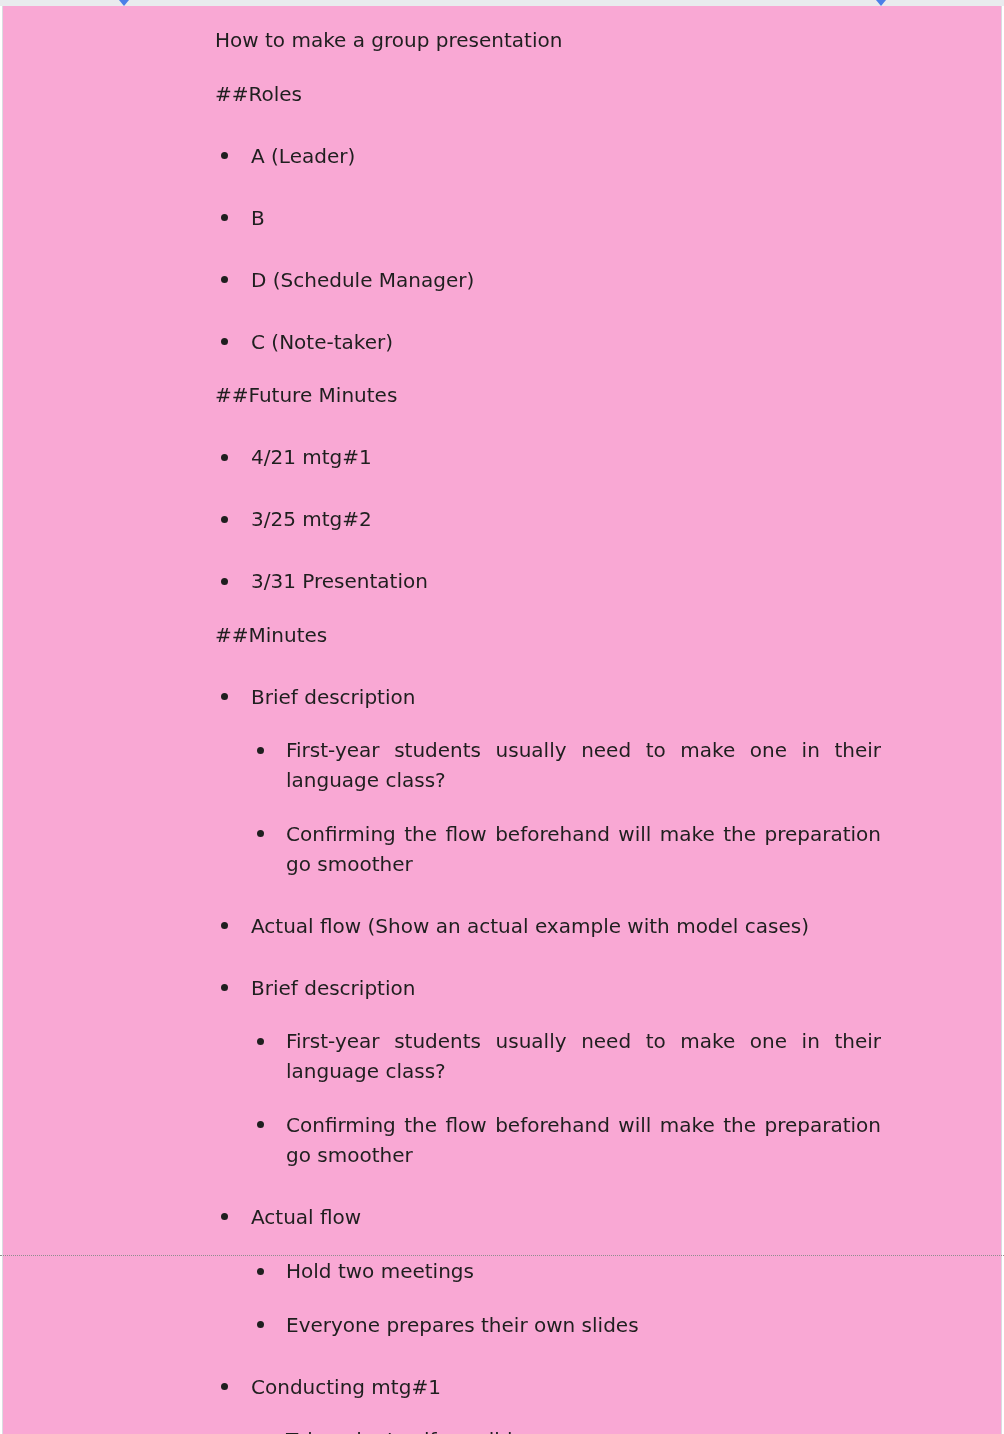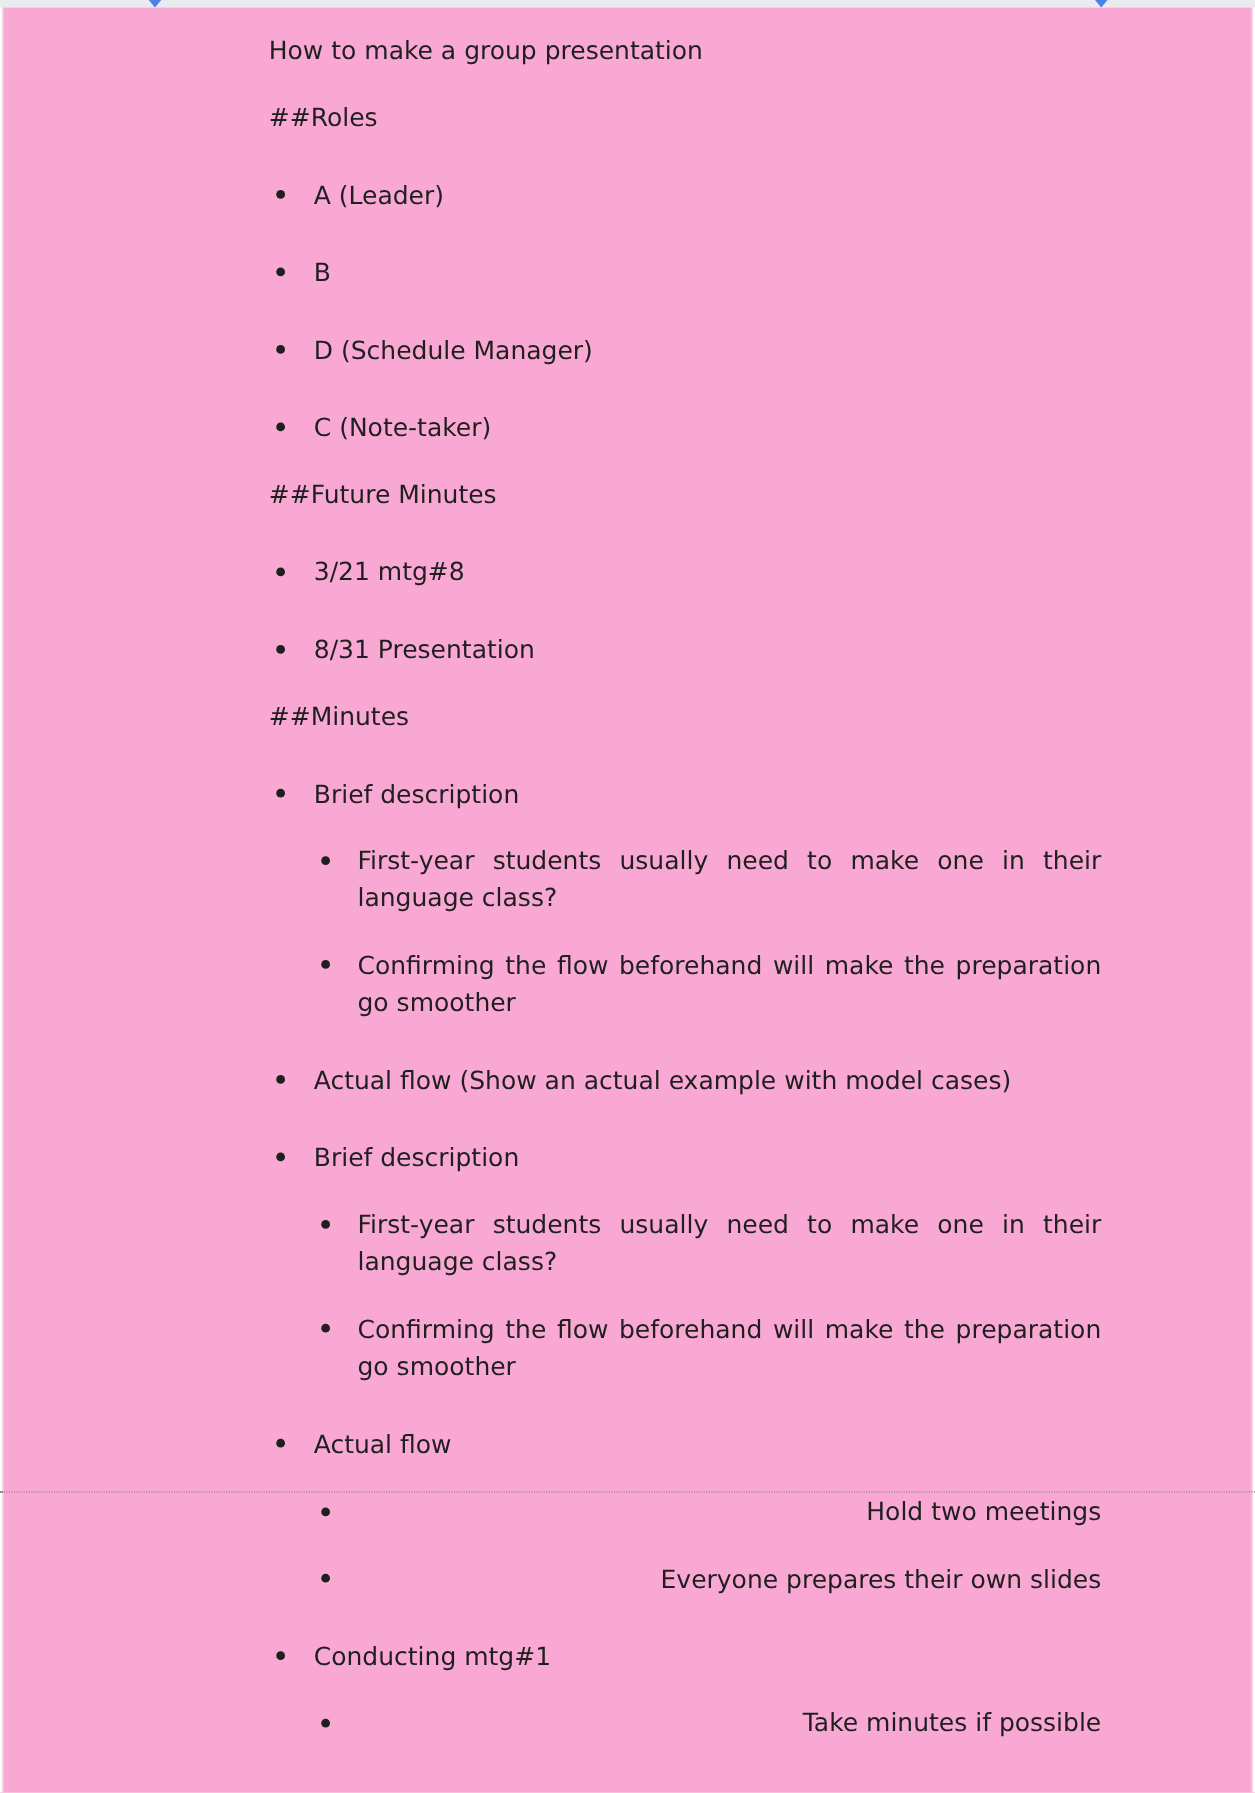--- a/index.html
+++ b/index.html
@@ -41,21 +41,21 @@
   }
   .blk{
     position:relative;
     font-size:20px;
     line-height:30px;
     margin:0 0 23.5px 0;
     white-space:normal;
   }
   .h  {padding-left:212px;padding-right:122px;}
   .b1 {padding-left:248px;padding-right:122px;margin-top:32px;}
-  .b2 {padding-left:283px;padding-right:120px;text-align:right;}
+  .b2 {padding-left:283px;padding-right:120px;}
   .just{text-align:justify;}
   .dot{
     position:absolute;
     top:11.5px;
     width:7px;height:7px;
     border-radius:50%;
     background:#1f1f1f;
   }
   .b1 > .dot{left:218px;}
   .b2 > .dot{left:254px;}
@@ -96,27 +96,31 @@
 
   <div class="blk b1">
     <span class="dot"></span>
     <span>C (Note-taker)</span>
   </div>
 
   <div class="blk h">##Future Minutes</div>
 
   <div class="blk b1">
     <span class="dot"></span>
-    <span>3/21 mtg#8</span>
+    <span>4/21 mtg#1</span>
   </div>
-
 
   <div class="blk b1">
     <span class="dot"></span>
-    <span>8/31 Presentation</span>
+    <span>3/25 mtg#2</span>
+  </div>
+
+  <div class="blk b1">
+    <span class="dot"></span>
+    <span>3/31 Presentation</span>
   </div>
 
   <div class="blk h">##Minutes</div>
 
   <div class="blk b1">
     <span class="dot"></span>
     <span>Brief description</span>
   </div>
 
   <div class="blk b2 just">

